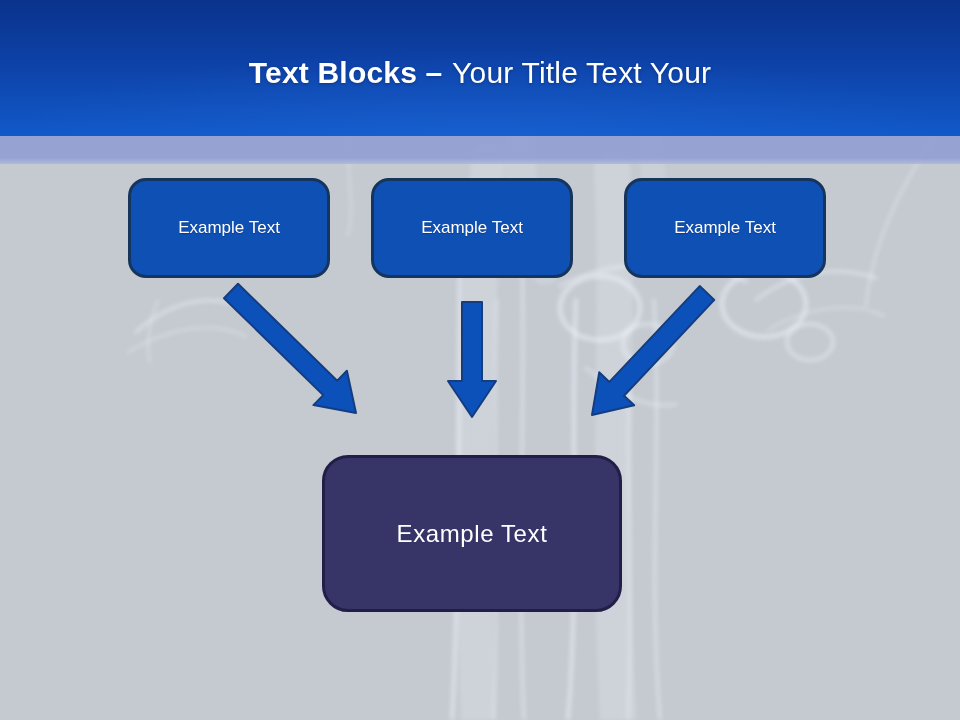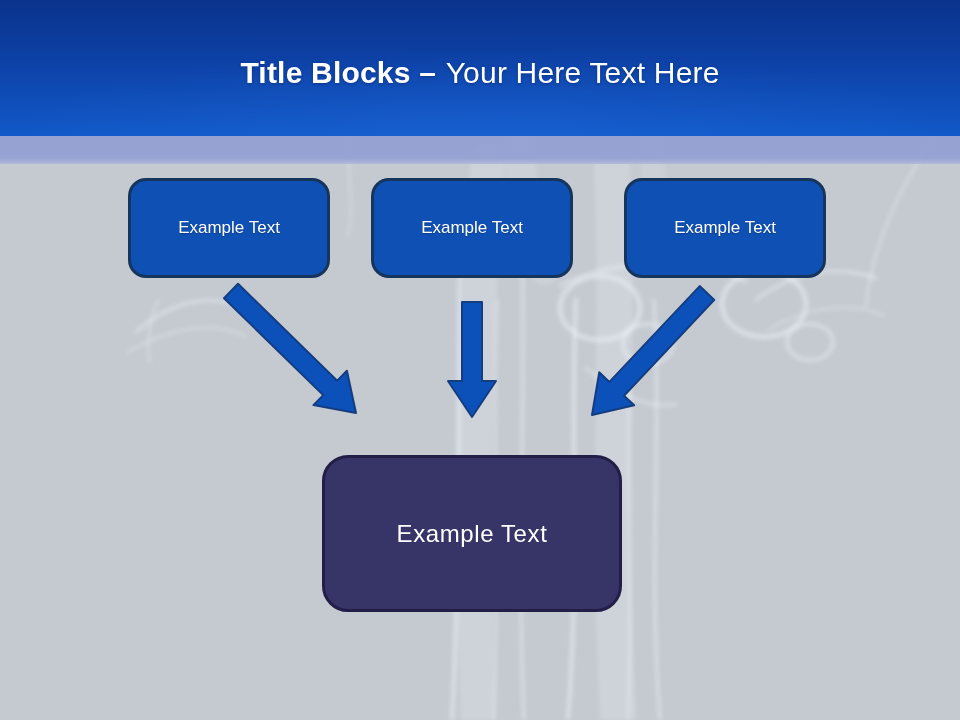--- a/index.html
+++ b/index.html
@@ -106,21 +106,21 @@
 
       <path d="M756,300 C792,272 836,264 876,278" stroke-width="3.5" opacity="0.40"></path>
       <path d="M768,330 C804,308 850,300 884,316" stroke-width="2.5" opacity="0.33"></path>
       <path d="M940,128 C900,186 872,244 866,306" stroke-width="2.5" opacity="0.38"></path>
     </g>
   </svg>
 
   <div class="accent-band"></div>
 
   <header class="title-bar">
-    <h1 class="slide-title"><span class="bold">Title Blocks –</span><span class="regular">Your Here Text Here</span></h1>
+    <h1 class="slide-title"><span class="bold">Text Blocks –</span><span class="regular">Your Title Text Your</span></h1>
   </header>
 
   <div class="text-block pos-1">
     <span>Example Text</span>
   </div>
   <div class="text-block pos-2">
     <span>Example Text</span>
   </div>
   <div class="text-block pos-3">
     <span>Example Text</span>

